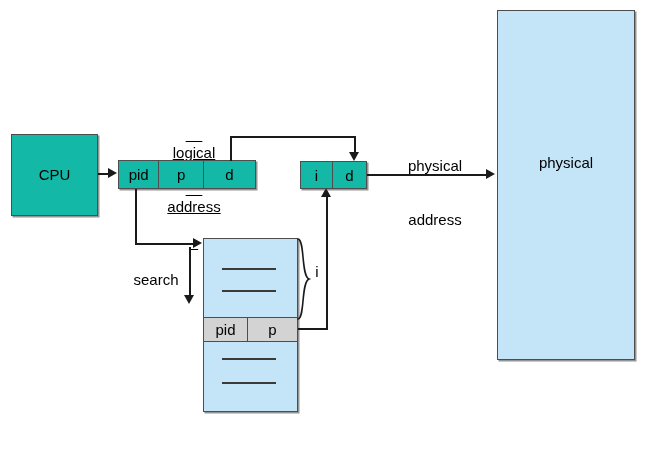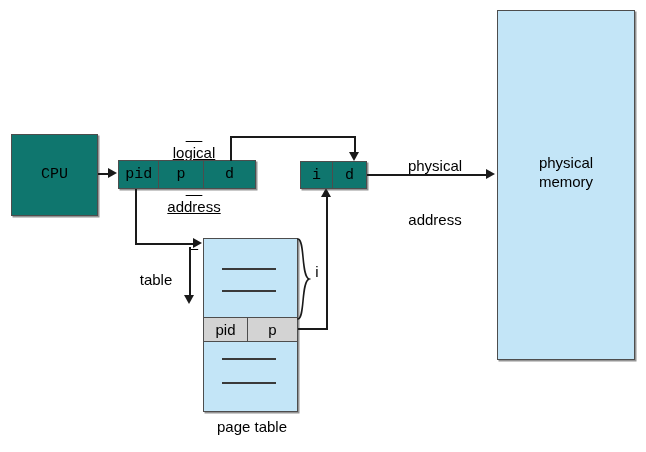--- a/index.html
+++ b/index.html
@@ -24,21 +24,21 @@
     text-align: center;
   }
 
   
   .box {
     position: absolute;
     box-sizing: border-box;
     border: 1px solid #4d4d4d;
     box-shadow: 1.5px 1.5px 0 rgba(60,60,60,0.55);
   }
-  .box-gray { background: #0f766e; font-family: Liberation Mono, monospace; }
+  .box-gray { background: #14b8a6; }
   .box-blue { background: #c3e5f7; }
 
   .box-label {
     position: absolute;
     left: 0; right: 0;
     color: #000;
     font-size: 15px;
     text-align: center;
   }
 
@@ -192,37 +192,36 @@
 
   <div class="ln v" id="ln-d-up"></div>
   <div class="ln h" id="ln-d-top"></div>
   <div class="ln v" id="ln-d-down"></div>
   <div class="arrow arrow-d" id="ar-d-down"></div>
 
   <div class="ln v" id="ln-pid-dn"></div>
   <div class="ln h" id="ln-pid-rt"></div>
   <div class="arrow arrow-r" id="ar-pid"></div>
 
-  <div class="lbl" id="search-label" style="left:125px; top:271px; width:62px;">table</div>
+  <div class="lbl" id="search-label" style="left:125px; top:271px; width:62px;">search</div>
   <div class="ln v" id="ln-search"></div>
   <div class="arrow arrow-d" id="ar-search"></div>
 
   <div class="box box-blue" id="page-table">
     <div id="pt-entry-row">
       <div class="cell" id="pt-pid">pid</div>
       <div class="cell" id="pt-p">p</div>
     </div>
   </div>
 
   <div class="rule" id="rule-1"></div>
   <div class="rule" id="rule-2"></div>
   <div class="rule" id="rule-3"></div>
   <div class="rule" id="rule-4"></div>
 
-  <div class="lbl" id="page-table-caption" style="left:198px; top:418px; width:108px;">page table</div>
 
   <svg id="brace" viewBox="0 0 18 82">
     <path d="M2,1 C9,2 5,38 13,41 C5,44 9,80 2,81" fill="none" stroke="#1a1a1a" stroke-width="1.6" stroke-linecap="round"></path>
   </svg>
   <div class="lbl" id="brace-label" style="left:310px; top:263px; width:14px;">i</div>
 
   <div class="ln h" id="ln-p-rt"></div>
   <div class="ln v" id="ln-p-up"></div>
   <div class="arrow arrow-u" id="ar-p-up"></div>
 
@@ -235,17 +234,16 @@
     <div>physical</div>
     <div>address</div>
   </div>
 
   <div class="ln h" id="ln-pm"></div>
   <div class="arrow arrow-r" id="ar-pm"></div>
 
   <div class="box box-blue" id="phys-mem-box">
     <div class="box-label">
       <div>physical</div>
-      <div>memory</div>
     </div>
   </div>
 
 </div>
 
 </body></html>

